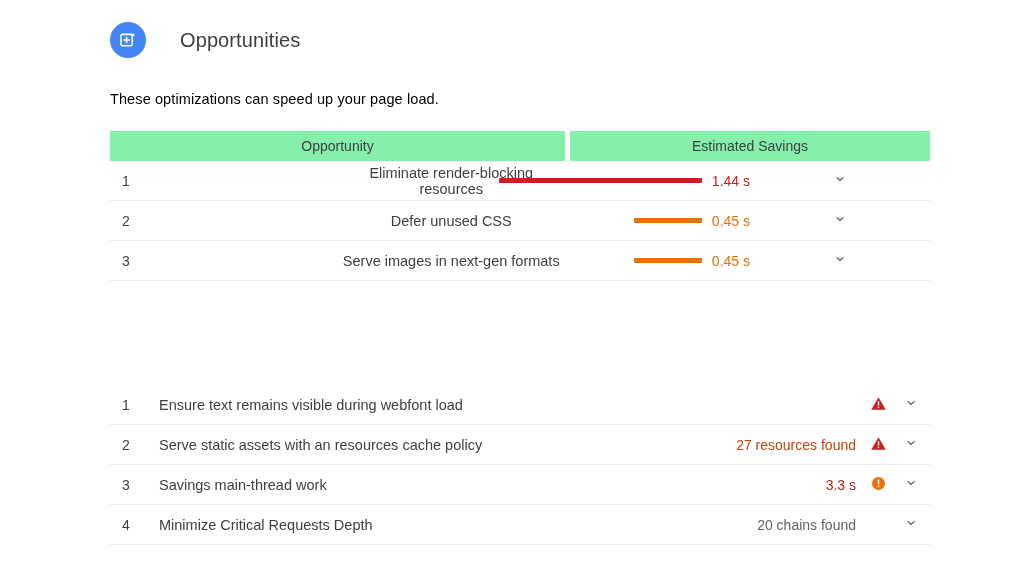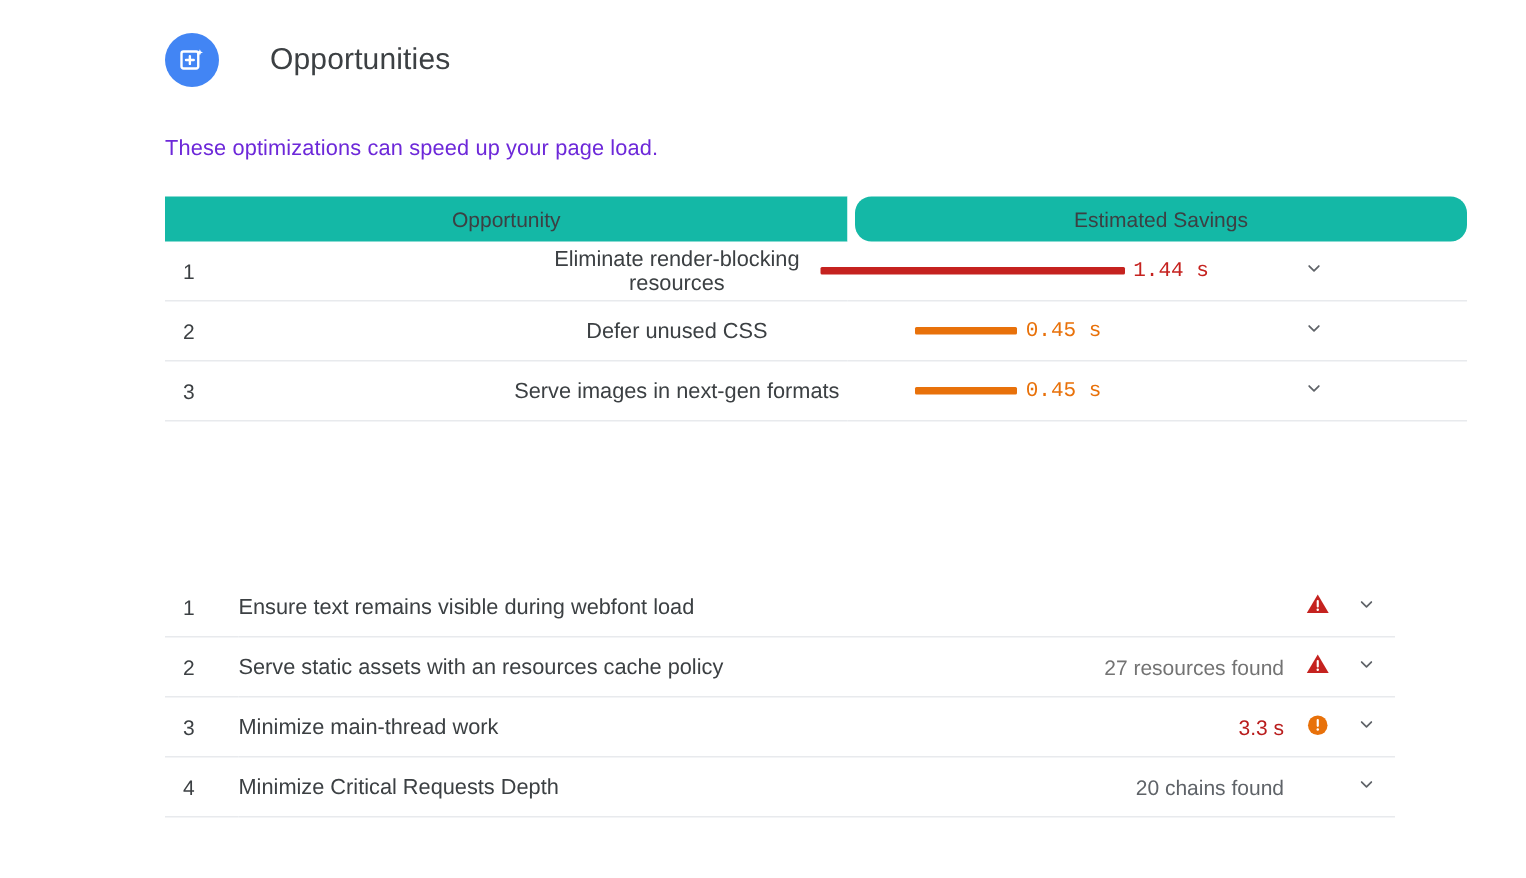--- a/index.html
+++ b/index.html
@@ -41,46 +41,46 @@
   }
   .sec-title {
     font-size: 20px;
     font-weight: 400;
     color: #3c4043;
     margin-left: 34px;
     letter-spacing: 0.1px;
   }
   .sec-desc {
     font-size: 14.5px;
-    color: #6d28d9;
+    color: #000000;
     letter-spacing: 0.1px;
   }
 
   
   .opp-table {
     width: 820px;
     border-collapse: collapse;
     table-layout: fixed;
   }
   .opp-head th {
-    background: #14b8a6;
+    background: #86efac;
     font-size: 14px;
     font-weight: 400;
     color: #3c4043;
     height: 30px;
     padding: 0;
     text-align: center;
     vertical-align: middle;
   }
   .opp-head th.col-opportunity { width: 455px; }
   .opp-head th.spacer-cell {
     width: 5px;
     background: #ffffff;
   }
-  .opp-head th.col-savings { width: 408px; border-radius: 11px; }
+  .opp-head th.col-savings { width: 360px; }
 
   .opp-row td {
     height: 39px;
     border-bottom: 1px solid #e8eaed;
     padding: 0;
     vertical-align: middle;
     font-size: 14.5px;
     color: #3c4043;
   }
   .opp-row .cell-num {
@@ -94,23 +94,22 @@
     padding-left: 0;
     text-align: center;
   }
   .opp-row .cell-savings {
     text-align: right;
     padding-right: 0;
   }
   .savings-wrap {
     display: flex;
     align-items: center;
-    justify-content: center;
+    justify-content: flex-end;
     gap: 6px;
-    font-family: Liberation Mono, monospace;
   }
   .bar {
     height: 5px;
     border-radius: 1px;
     flex: none;
   }
   .savings-val {
     font-size: 14px;
     white-space: nowrap;
     min-width: 42px;
@@ -287,42 +286,42 @@
             <svg width="14" height="14" viewBox="0 0 24 24" aria-hidden="true">
               <path d="M6.5 9.2 12 14.6l5.5-5.4" fill="none" stroke="#5f6368" stroke-width="2" stroke-linecap="round" stroke-linejoin="round"></path>
             </svg>
           </span>
         </td>
       </tr>
 
       <tr class="diag-row">
         <td class="cell-num">2</td>
         <td class="cell-title">Serve static assets with an resources cache policy</td>
-        <td class="cell-value" style="color:#737373">27 resources found</td>
+        <td class="cell-value" style="color:#c2410c">27 resources found</td>
         <td class="cell-status">
           <span class="status-holder">
             <svg width="17" height="17" viewBox="0 0 24 24" aria-hidden="true">
               <path d="M12 3.2 22.3 20.8H1.7z" fill="#c5221f"></path>
               <path d="M12 9.4v5.1" stroke="#ffffff" stroke-width="2" stroke-linecap="round"></path>
               <circle cx="12" cy="17.7" r="1.15" fill="#ffffff"></circle>
             </svg>
           </span>
         </td>
         <td class="chev-cell">
           <span class="chev">
             <svg width="14" height="14" viewBox="0 0 24 24" aria-hidden="true">
               <path d="M6.5 9.2 12 14.6l5.5-5.4" fill="none" stroke="#5f6368" stroke-width="2" stroke-linecap="round" stroke-linejoin="round"></path>
             </svg>
           </span>
         </td>
       </tr>
 
       <tr class="diag-row">
         <td class="cell-num">3</td>
-        <td class="cell-title">Minimize main-thread work</td>
+        <td class="cell-title">Savings main-thread work</td>
         <td class="cell-value" style="color:#b91c1c">3.3 s</td>
         <td class="cell-status">
           <span class="status-holder">
             <svg width="15" height="15" viewBox="0 0 24 24" aria-hidden="true">
               <circle cx="12" cy="12" r="10.4" fill="#e8710a"></circle>
               <path d="M12 6.4v6.2" stroke="#ffffff" stroke-width="2.3" stroke-linecap="round"></path>
               <circle cx="12" cy="16.6" r="1.3" fill="#ffffff"></circle>
             </svg>
           </span>
         </td>

